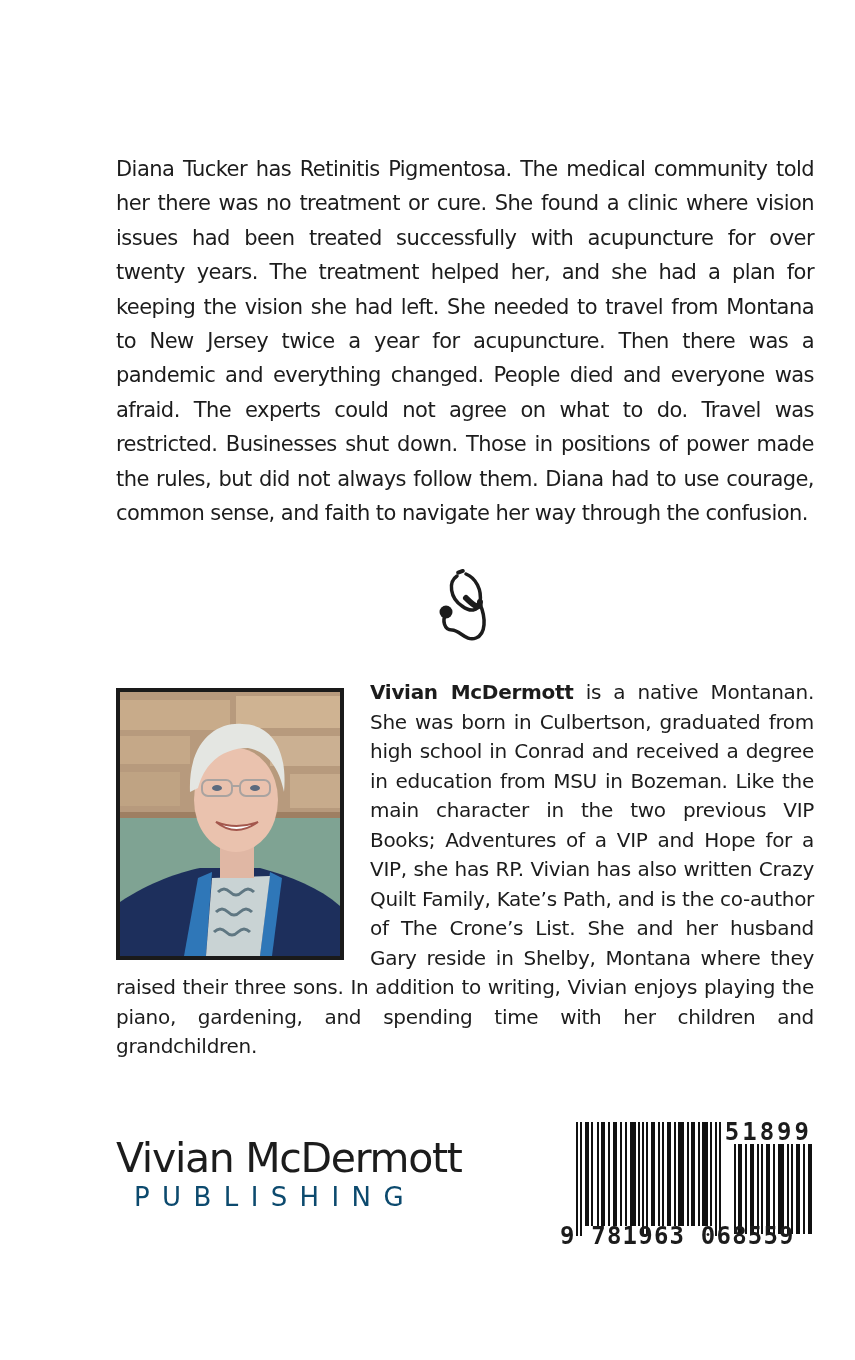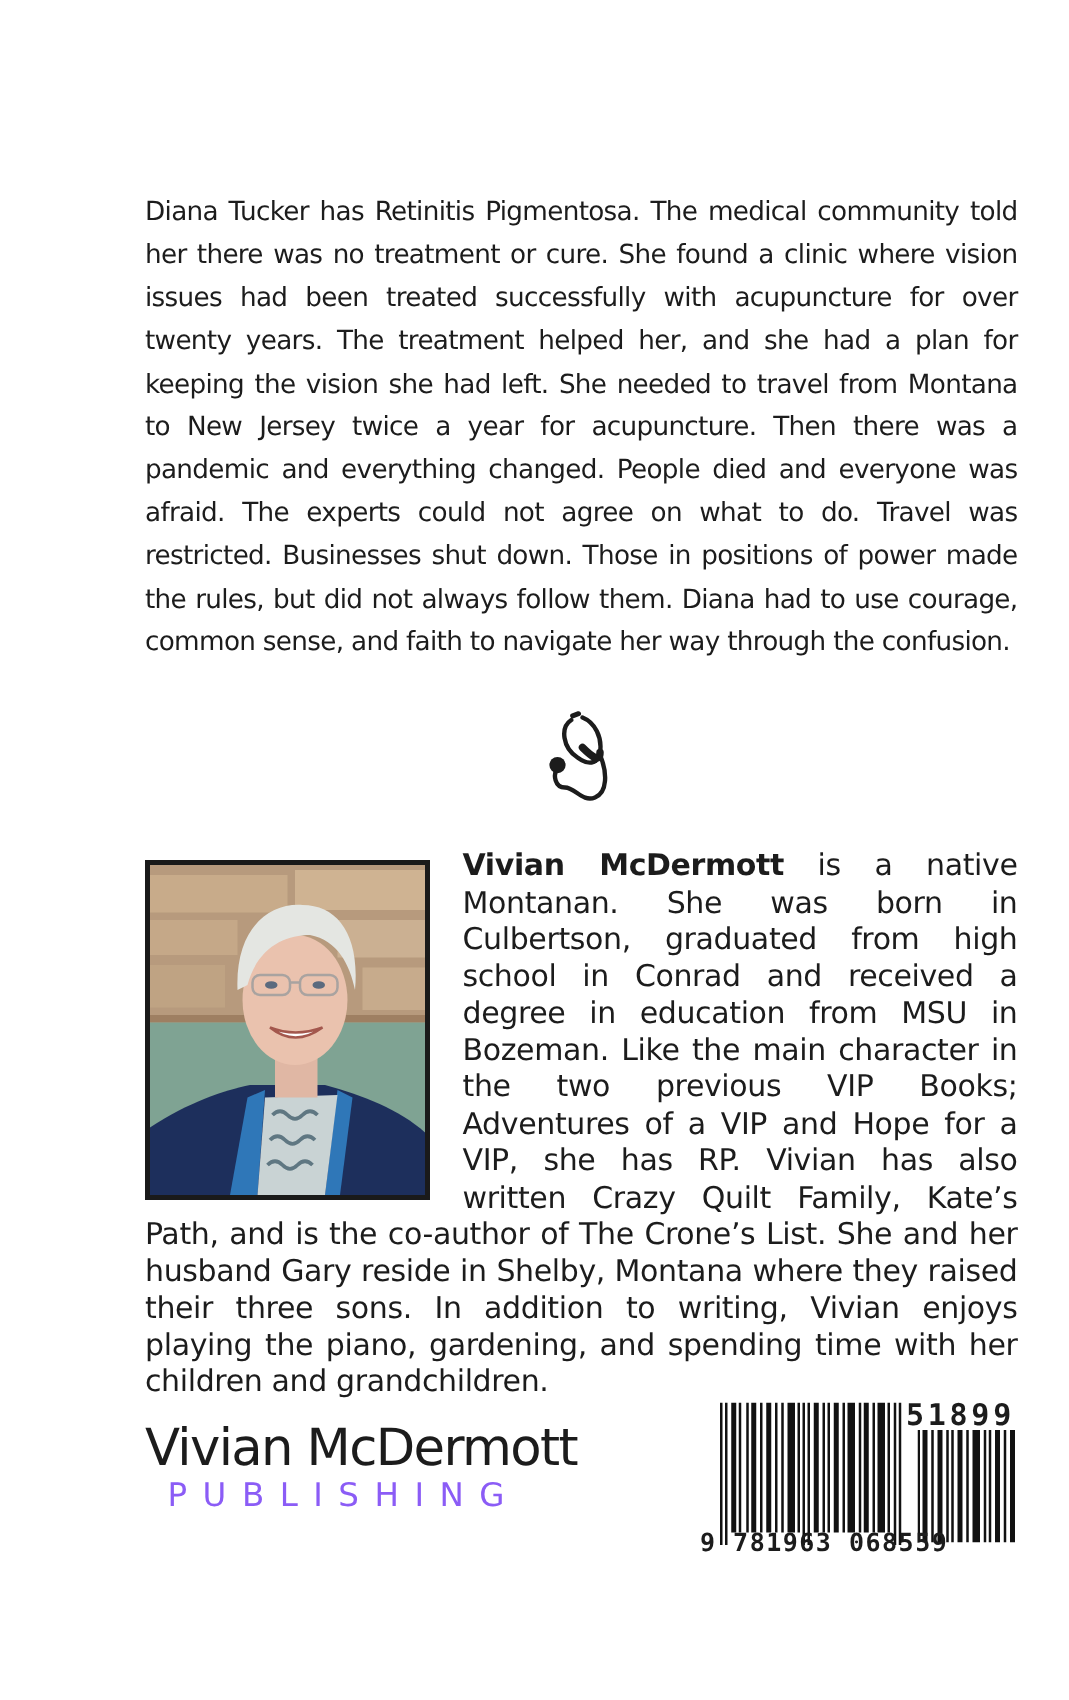--- a/index.html
+++ b/index.html
@@ -43,21 +43,21 @@
       box-sizing: border-box;
       border: 4px solid #1a1a1a;
       overflow: hidden;
       background: #b69a7c;
     }
     .bio {
       position: absolute;
       left: 116px;
       top: 678px;
       width: 698px;
-      font-size: 24px;
+      font-size: 20px;
       line-height: 29.5px;
       text-align: justify;
       letter-spacing: -0.3px;
     }
     .bio .float-spacer {
       float: left;
       width: 254px;
       height: 292px;
     }
     .bio b {
@@ -75,21 +75,21 @@
       letter-spacing: -1.3px;
       font-weight: normal;
       color: #1c1c1c;
       white-space: nowrap;
     }
     .publisher .sub {
       font-size: 26px;
       line-height: 30px;
       letter-spacing: 12.4px;
       margin-left: 18px;
-      color: #8b5cf6;
+      color: #0c4a6e;
       white-space: nowrap;
     }
     .barcode-block {
       position: absolute;
       left: 560px;
       top: 1098px;
       width: 256px;
       height: 150px;
     }
     .isbn-label {
@@ -109,21 +109,21 @@
       font-family: "DejaVu Sans Mono", monospace;
       font-size: 24px;
       font-weight: bold;
       letter-spacing: 3px;
     }
     .ean-digits {
       position: absolute;
       left: 0px;
       top: 124px;
       font-family: "DejaVu Sans Mono", monospace;
-      font-size: 20px;
+      font-size: 24px;
       font-weight: bold;
       letter-spacing: 1.2px;
       white-space: pre;
     }
     .bars-main {
       position: absolute;
       left: 16px;
       top: 24px;
       width: 148px;
       height: 114px;

